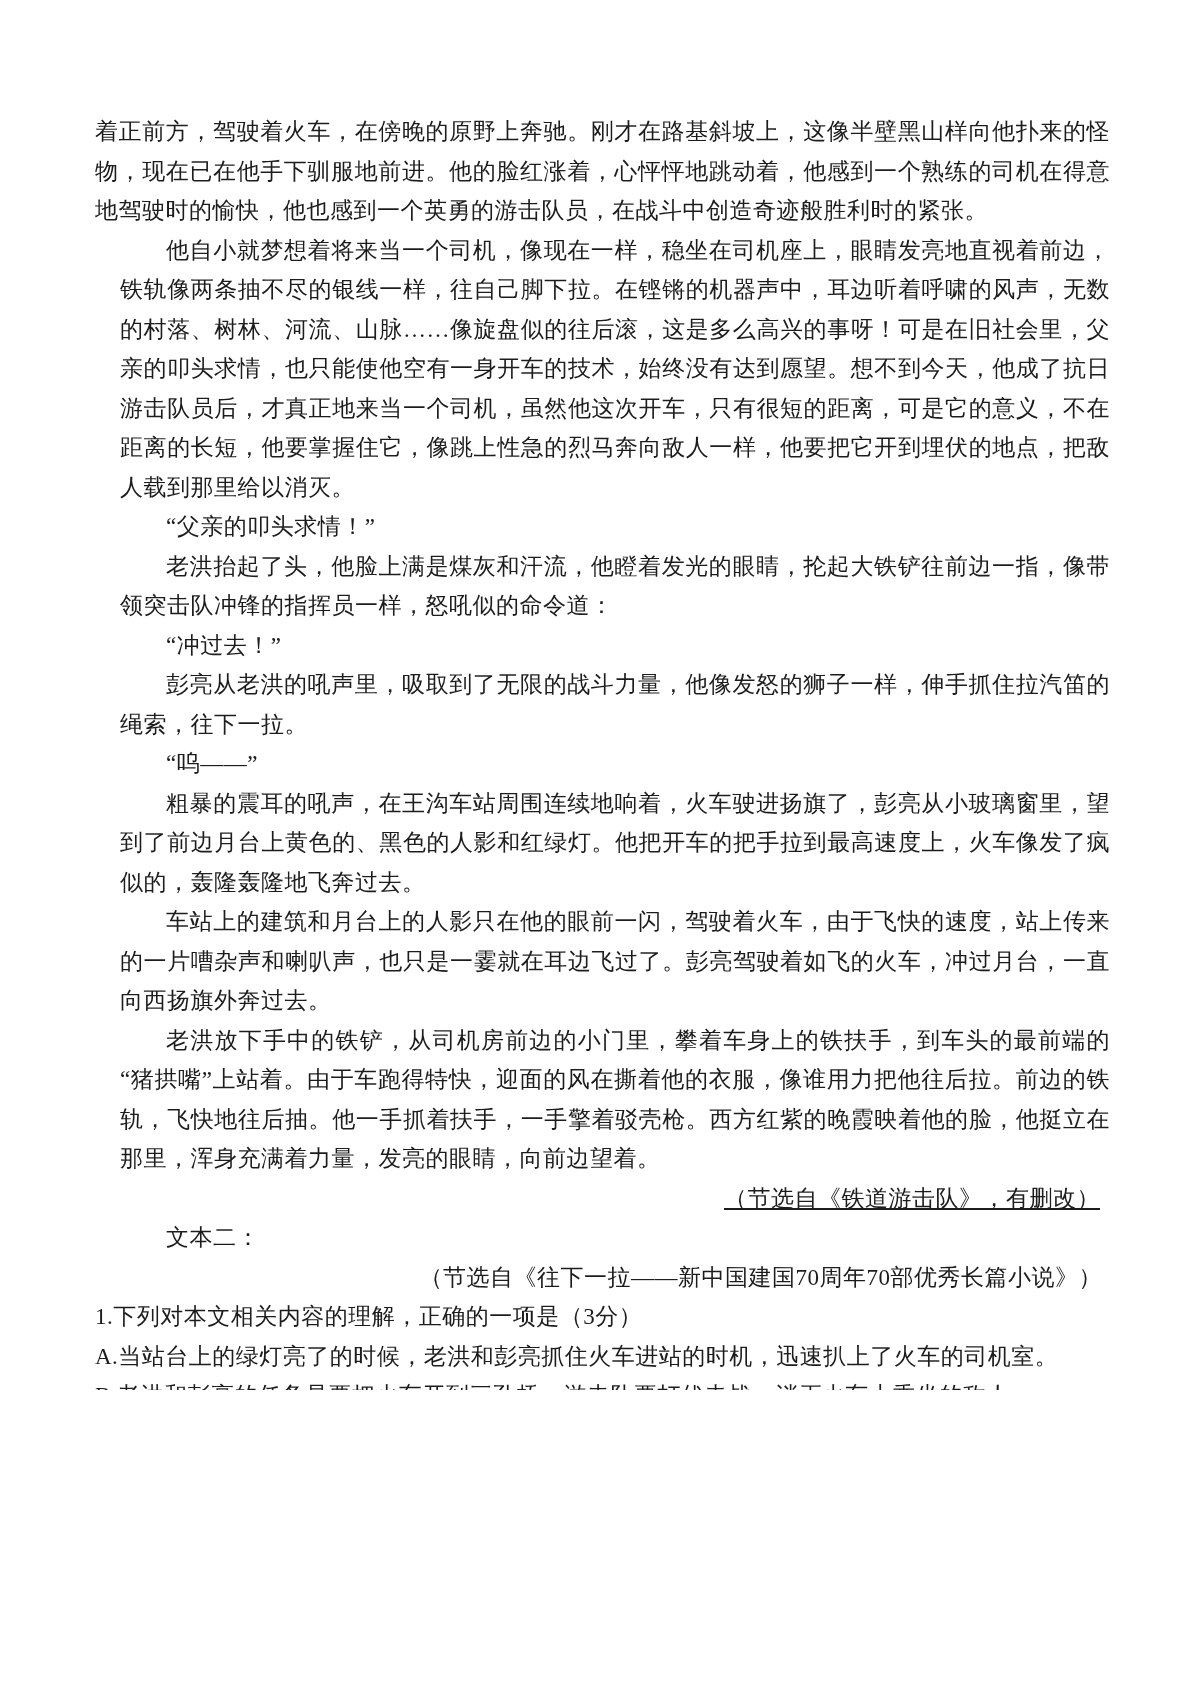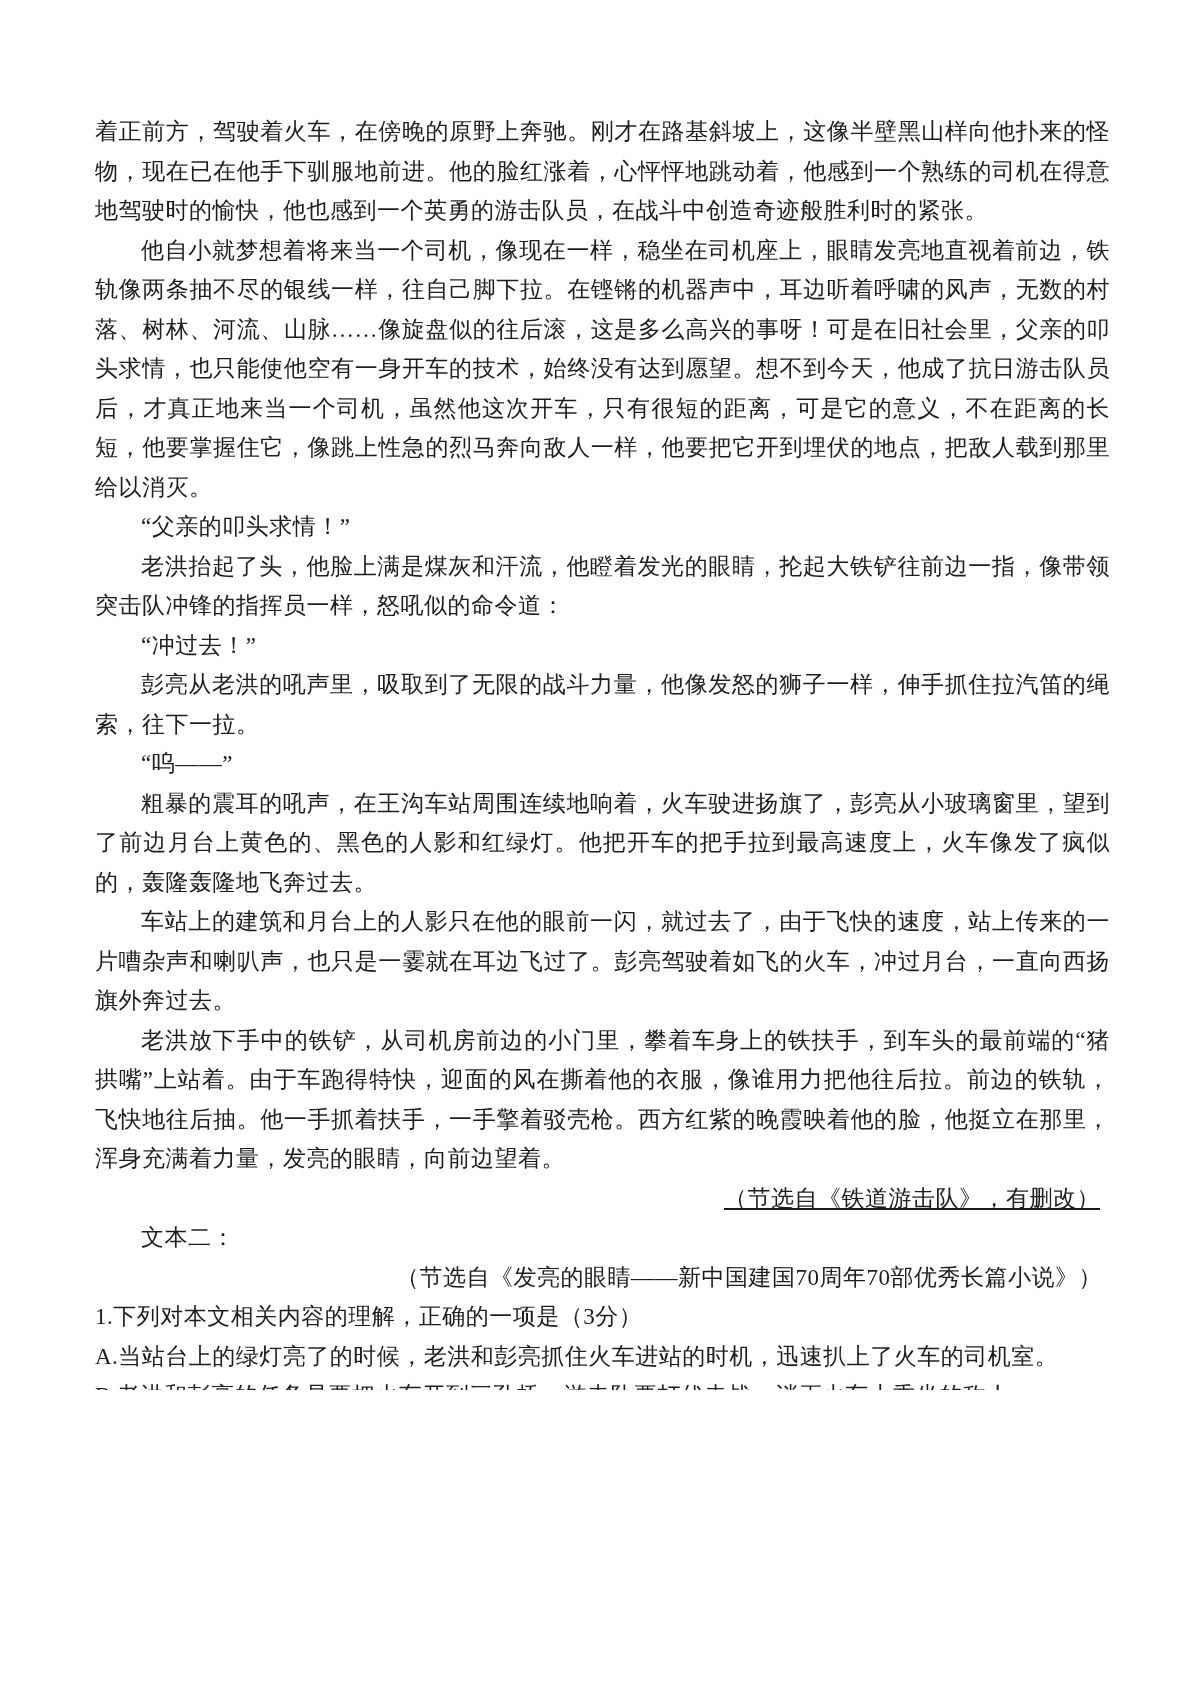--- a/index.html
+++ b/index.html
@@ -21,20 +21,21 @@
     overflow: hidden;
   }
   .page p {
     margin: 0;
     text-align: justify;
     text-justify: inter-character;
     letter-spacing: 0.5px;
   }
   .page p.indent {
     text-indent: 2em;
+    margin-left: 25px;
   }
   .page p.right {
     text-align: right;
     padding-right: 8px;
   }
   .page p.attr-first {
     padding-right: 10px;
     text-decoration: underline;
   }
 </style>
@@ -53,30 +54,30 @@
   <p class="indent">老洪抬起了头，他脸上满是煤灰和汗流，他瞪着发光的眼睛，抡起大铁铲往前边一指，像带领突击队冲锋的指挥员一样，怒吼似的命令道：</p>
 
   <p class="indent">“冲过去！”</p>
 
   <p class="indent">彭亮从老洪的吼声里，吸取到了无限的战斗力量，他像发怒的狮子一样，伸手抓住拉汽笛的绳索，往下一拉。</p>
 
   <p class="indent">“呜——”</p>
 
   <p class="indent">粗暴的震耳的吼声，在王沟车站周围连续地响着，火车驶进扬旗了，彭亮从小玻璃窗里，望到了前边月台上黄色的、黑色的人影和红绿灯。他把开车的把手拉到最高速度上，火车像发了疯似的，轰隆轰隆地飞奔过去。</p>
 
-  <p class="indent">车站上的建筑和月台上的人影只在他的眼前一闪，就过去了，由于飞快的速度，站上传来的一片嘈杂声和喇叭声，也只是一霎就在耳边飞过了。彭亮驾驶着如飞的火车，冲过月台，一直向西扬旗外奔过去。</p>
+  <p class="indent">车站上的建筑和月台上的人影只在他的眼前一闪，驾驶着火车，由于飞快的速度，站上传来的一片嘈杂声和喇叭声，也只是一霎就在耳边飞过了。彭亮驾驶着如飞的火车，冲过月台，一直向西扬旗外奔过去。</p>
 
   <p class="indent">老洪放下手中的铁铲，从司机房前边的小门里，攀着车身上的铁扶手，到车头的最前端的“猪拱嘴”上站着。由于车跑得特快，迎面的风在撕着他的衣服，像谁用力把他往后拉。前边的铁轨，飞快地往后抽。他一手抓着扶手，一手擎着驳壳枪。西方红紫的晚霞映着他的脸，他挺立在那里，浑身充满着力量，发亮的眼睛，向前边望着。</p>
 
   <p class="right attr-first">（节选自《铁道游击队》，有删改）</p>
 
   <p class="indent">文本二：</p>
 
 
-  <p class="right">（节选自《发亮的眼睛——新中国建国70周年70部优秀长篇小说》）</p>
+  <p class="right">（节选自《往下一拉——新中国建国70周年70部优秀长篇小说》）</p>
 
   <p>1.下列对本文相关内容的理解，正确的一项是（3分）</p>
 
   <p>A.当站台上的绿灯亮了的时候，老洪和彭亮抓住火车进站的时机，迅速扒上了火车的司机室。</p>
 
   <p>B.老洪和彭亮的任务是要把火车开到三孔桥，游击队要打伏击战，消灭火车上乘坐的敌人。</p>
 
 </div>
 
 </body></html>

